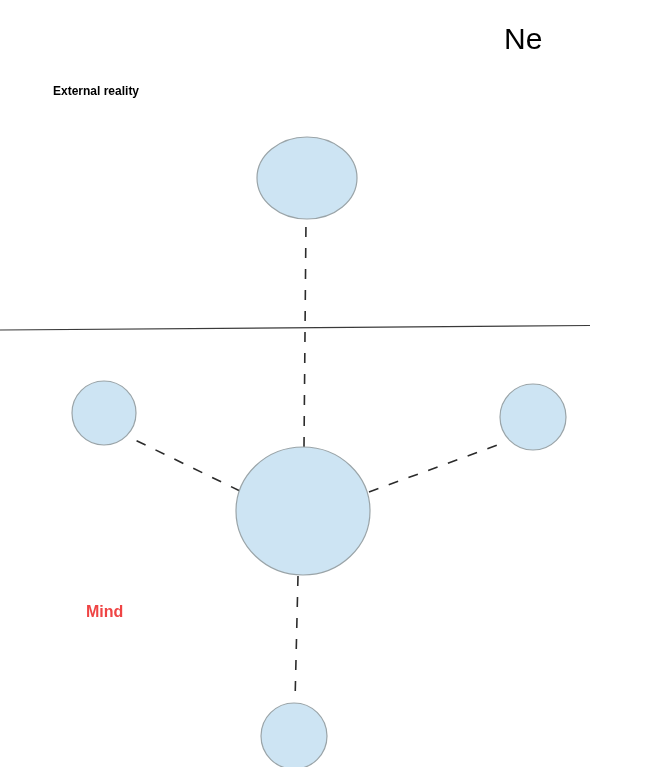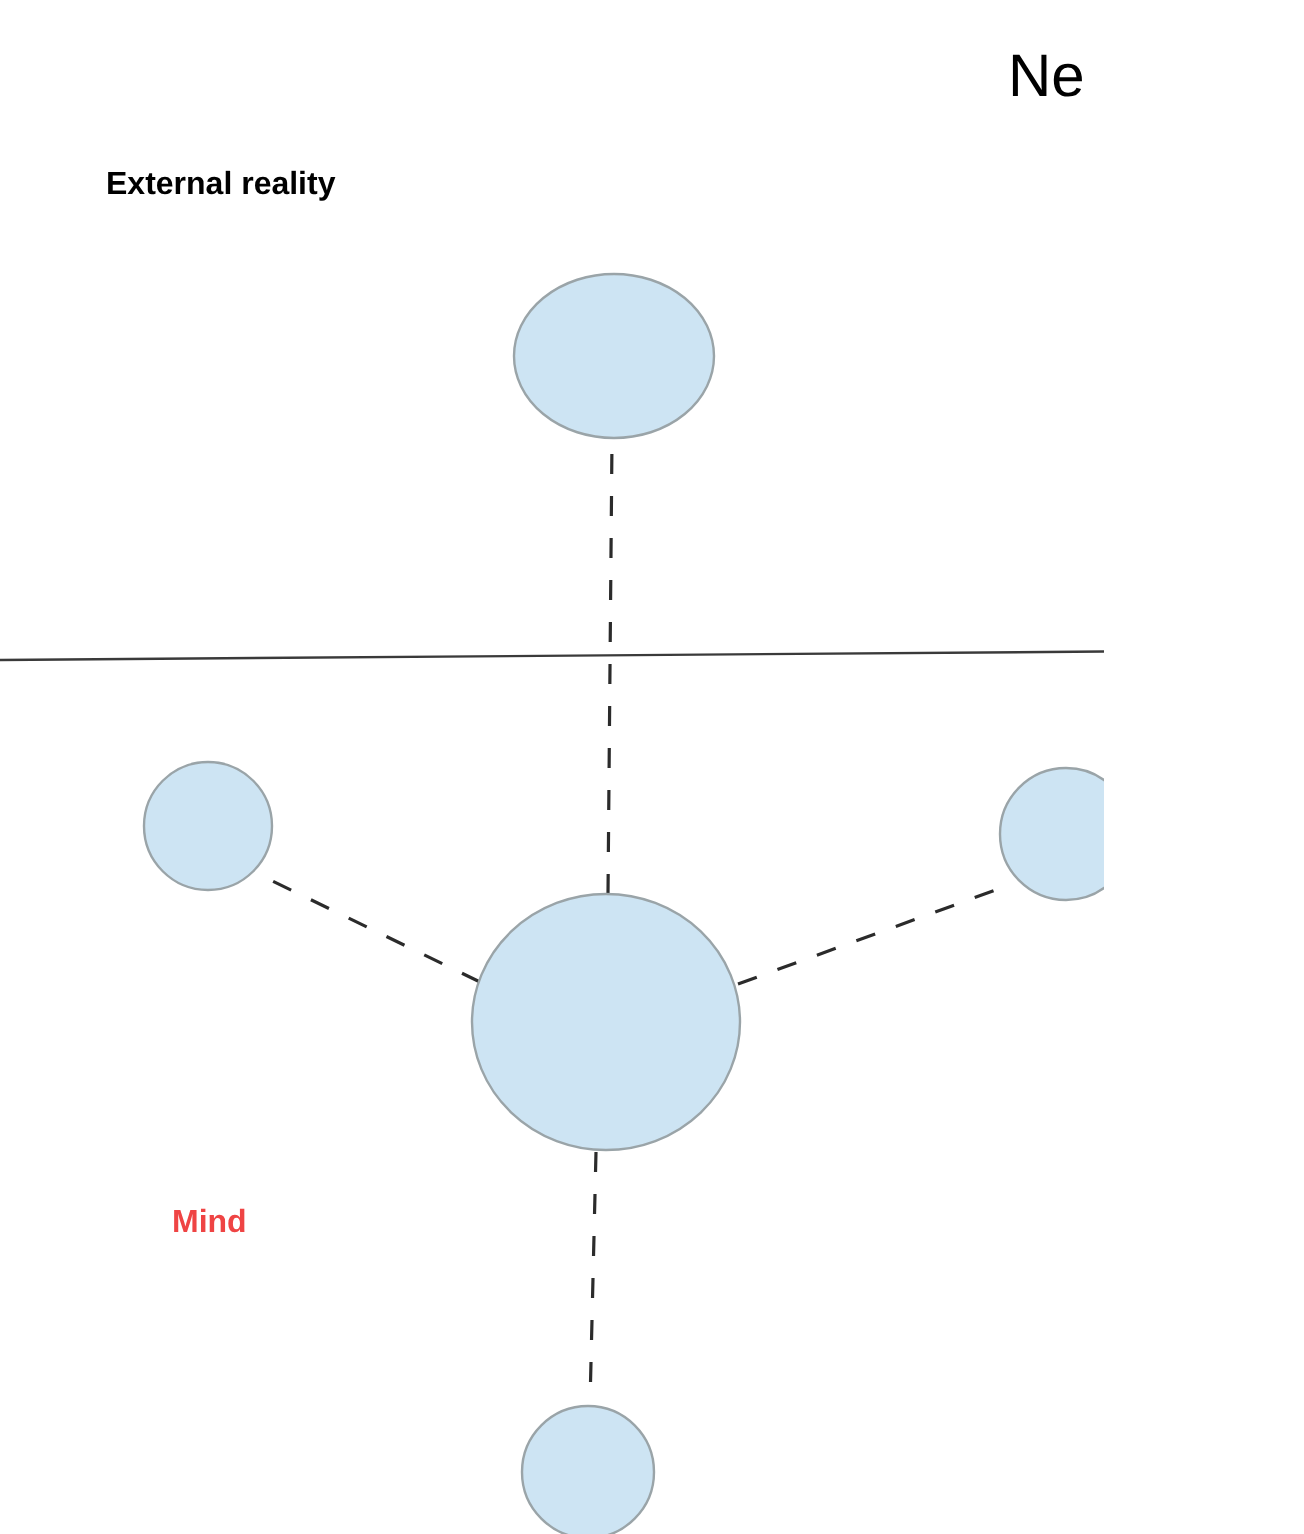--- a/index.html
+++ b/index.html
@@ -9,20 +9,21 @@
   }
   body {
     font-family: "Liberation Sans", sans-serif;
   }
   #diagram-canvas {
     position: relative;
     width: 552px;
     height: 767px;
     background: #ffffff;
     overflow: hidden;
+    padding-left: 38px;
   }
   #diagram-svg {
     position: absolute;
     top: 0;
     left: 0;
     width: 652px;
     height: 767px;
     display: block;
   }
   .label {
@@ -33,21 +34,21 @@
   }
   #label-corner {
     left: 504px;
     top: 22px;
     font-size: 30px;
     letter-spacing: 0px;
   }
   #label-external {
     left: 53px;
     top: 84px;
-    font-size: 16px;
+    font-size: 12px;
     font-weight: 600;
   }
   #label-mind {
     left: 86px;
     top: 603px;
     font-size: 16px;
     font-weight: 600;
   }
 </style>
 </head>

